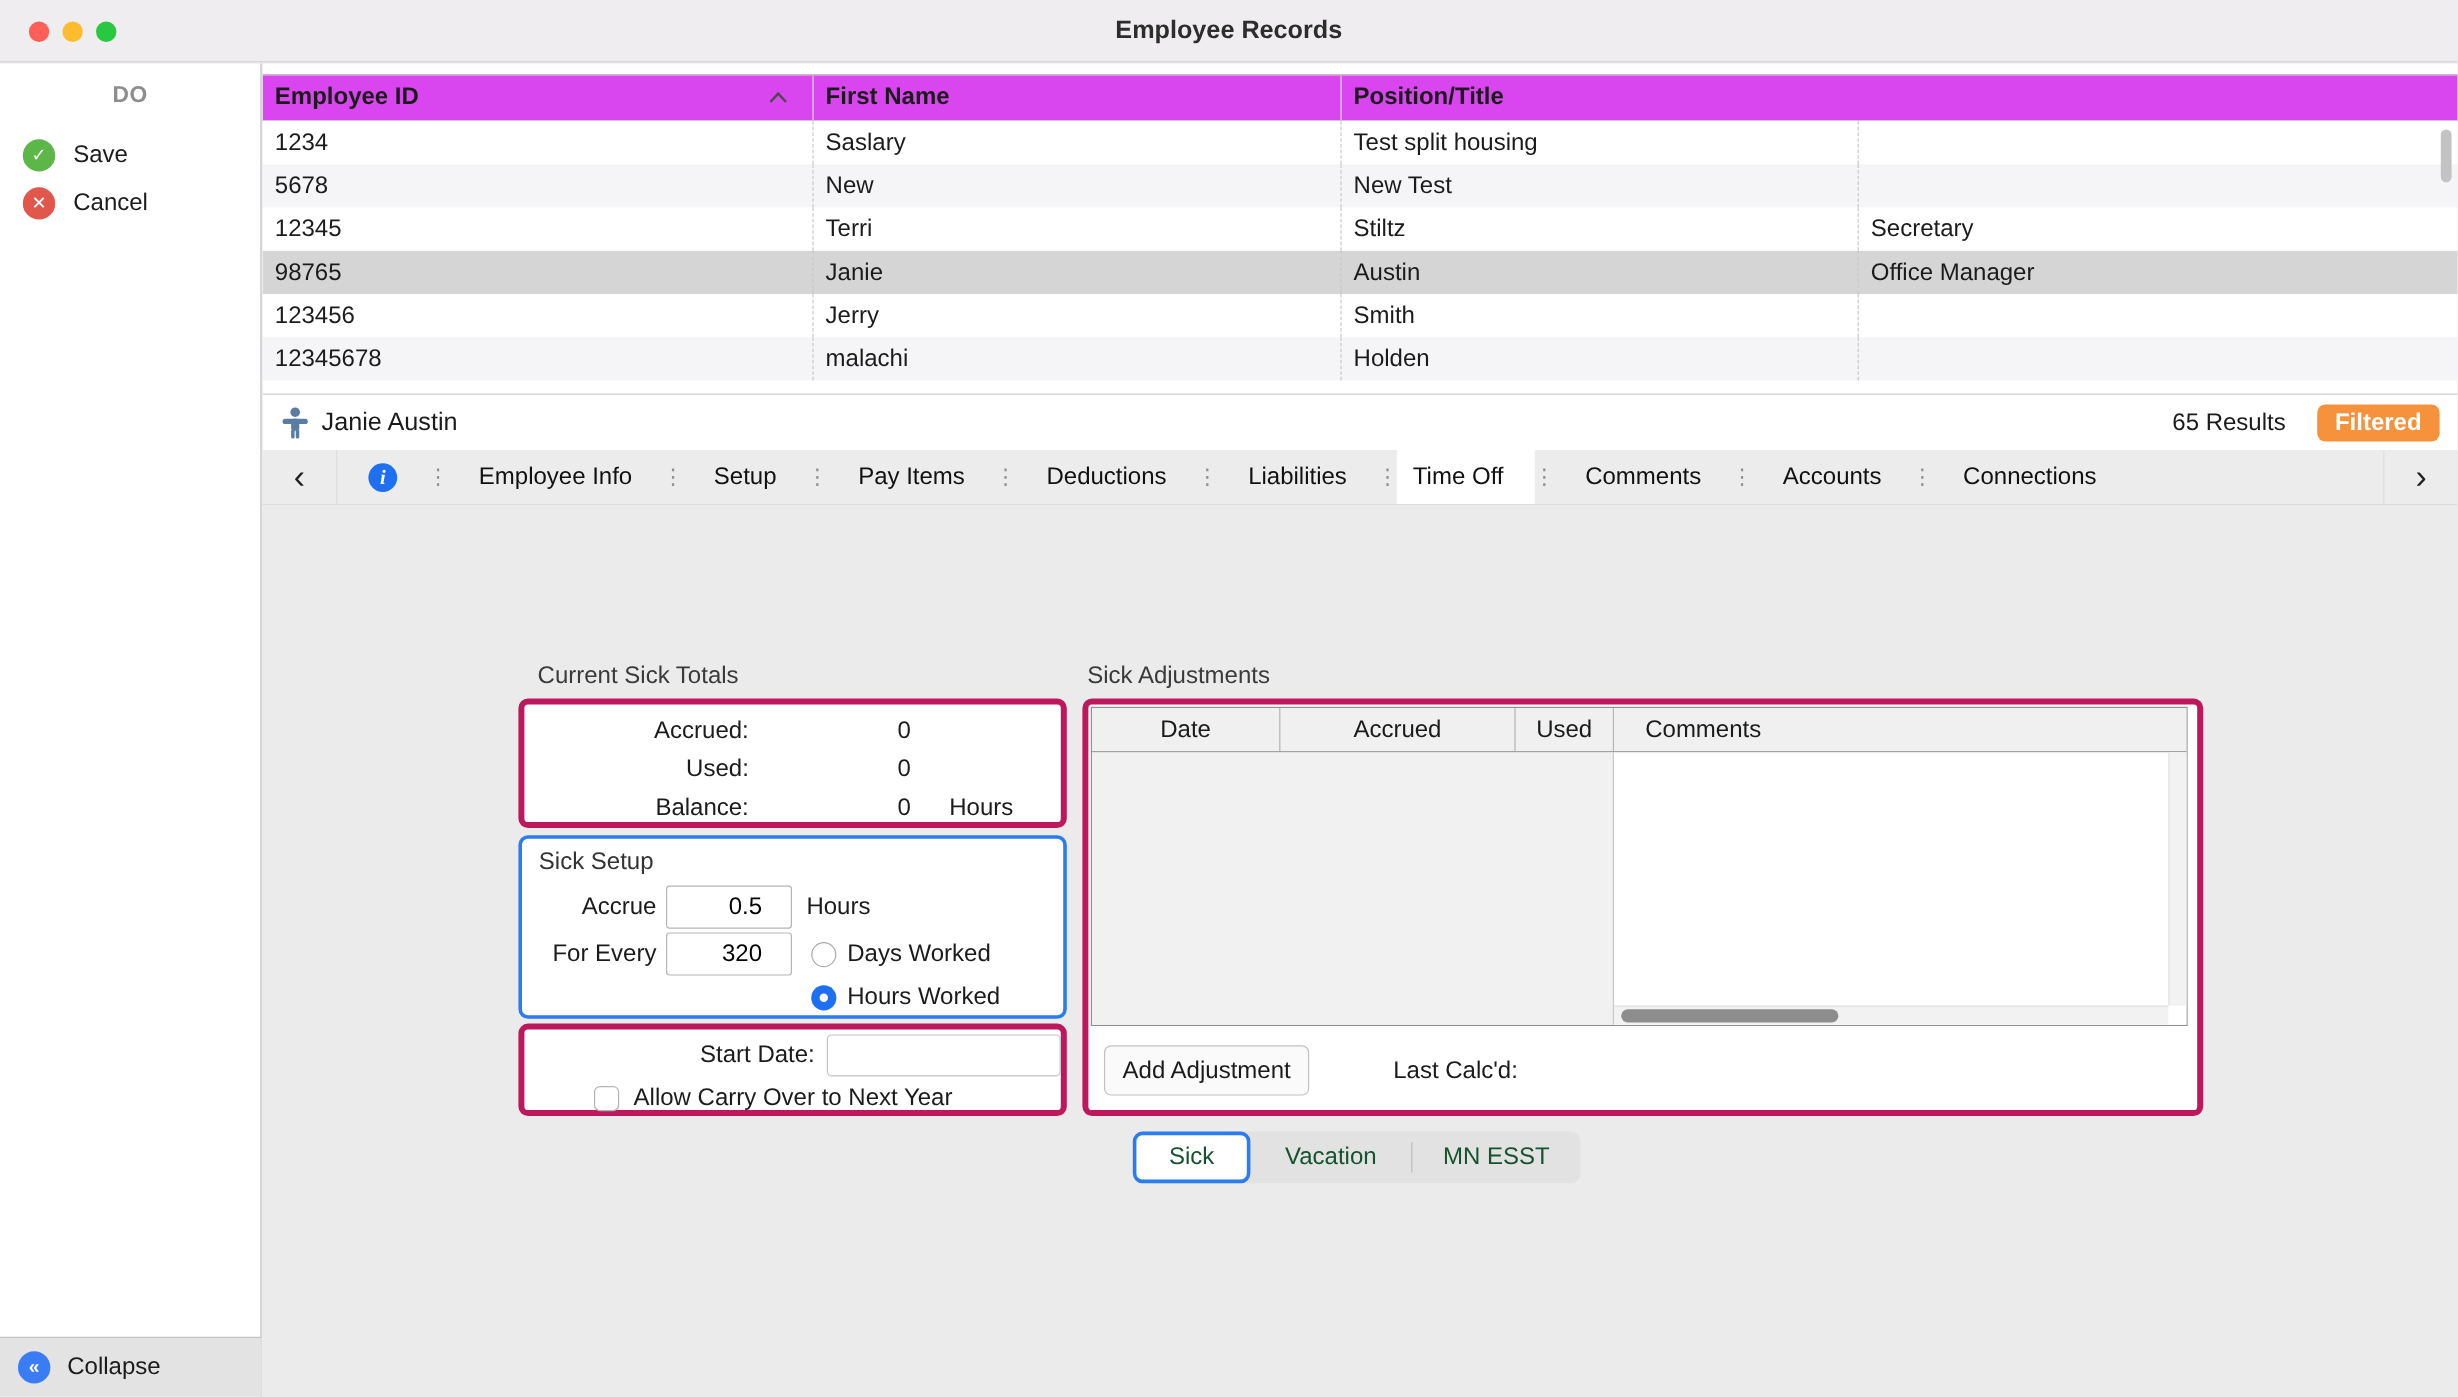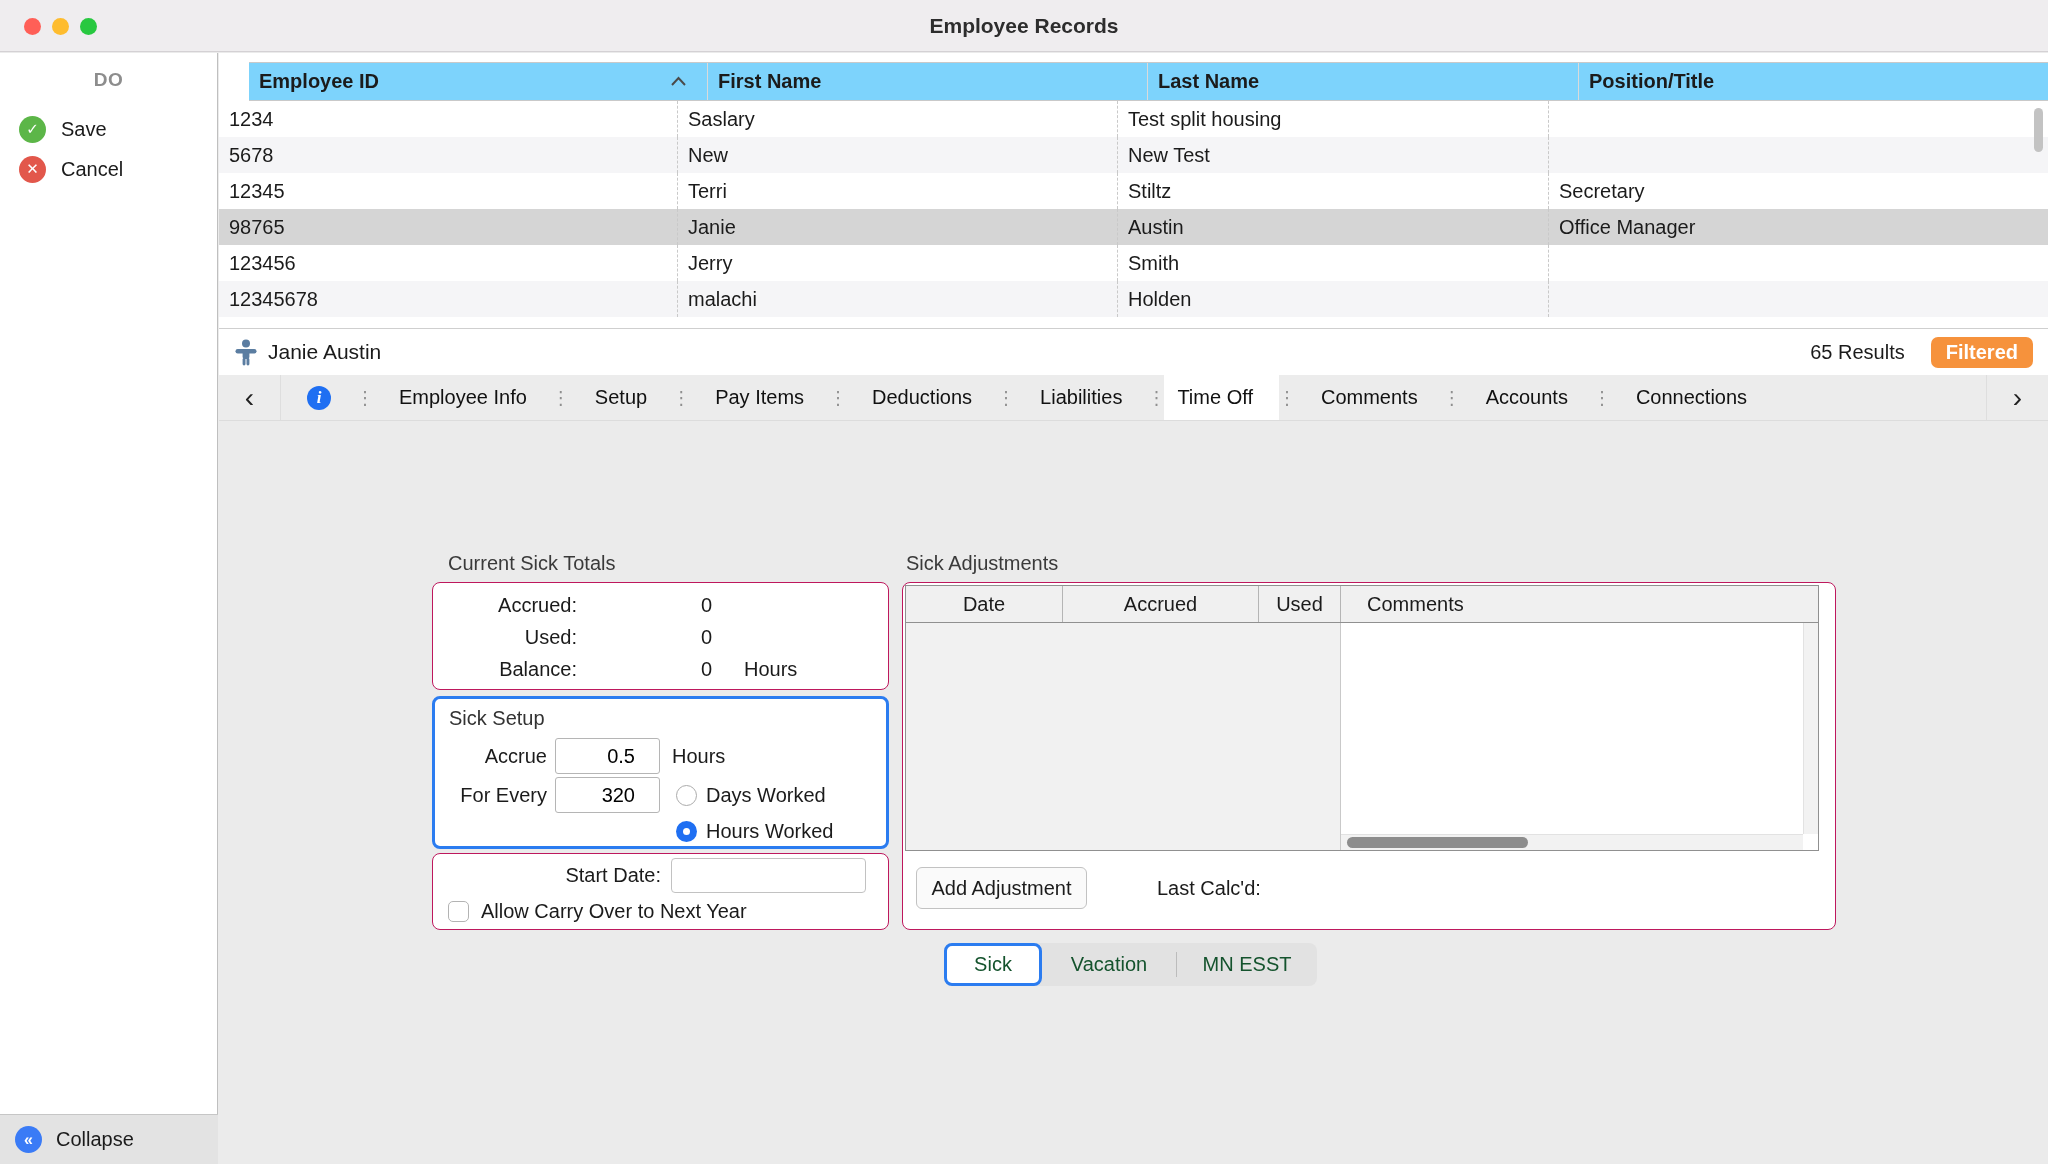--- a/index.html
+++ b/index.html
@@ -37,22 +37,22 @@
   .collapse-bar { position:absolute; left:0; bottom:0; width:218px; height:50px;
     background:#e3e3e3; border-top:1px solid #c6c6c6;
     display:flex; align-items:center; gap:14px; padding-left:15px; }
   .collapse-circle { background:#3a7bf6; font-size:16px; }
 
   
   .main { position:absolute; left:219px; top:53px; width:1829px; height:1111px; background:#ebebeb; }
 
   
   .table-area { position:absolute; left:0; top:0; width:1829px; height:275px; background:#fff; }
-  .thead { margin-top:9px; height:39px; display:flex; background:#7dd3fc;
-    border-top:1px solid #c9c9c9; border-bottom:1px solid #c9c9c9; font-weight:bold;margin-left:30px; }
+  .thead { margin-top:9px; height:39px; display:flex; background:#d946ef;
+    border-top:1px solid #c9c9c9; border-bottom:1px solid #c9c9c9; font-weight:bold; }
   .hcell { display:flex; align-items:center; padding:0 10px; border-right:1px solid #dadada; }
   .hcell.c0 { width:459px; justify-content:space-between; padding-right:20px; }
   .hcell.c1 { width:440px; }
   .hcell.c2 { width:431px; }
   .hcell.c3 { flex:1; border-right:none; }
   .trow { display:flex; height:36px; background:#fff; }
   .trow.alt { background:#f5f5f7; }
   .trow.selected { background:#d5d5d5; }
   .tcell { display:flex; align-items:center; padding:0 10px; border-right:1px dashed #c9c9c9; overflow:hidden; white-space:nowrap; }
   .tcell.c0 { width:459px; }
@@ -86,21 +86,21 @@
     font-size:17px; display:flex; align-items:center; justify-content:center; }
   .tdots { display:flex; align-items:center; justify-content:center; width:16px;
     color:#8f8f8f; font-size:18px; }
   .tab { display:flex; align-items:center; justify-content:center; padding:0 26px; color:#111; }
   .tab.active { background:#fff;padding-left:13px; }
 
   
   .content { position:absolute; left:0; top:368px; width:1547px; height:743px; background:#ebebeb; }
   .gtitle { position:absolute; font-size:20px; color:#3a3a3a; }
 
-  .panel-box { position:absolute; background:#fff; border:1px solid #be185d; border-radius:8px; }
+  .panel-box { position:absolute; background:#fff; border:5px solid #be185d; border-radius:8px;padding-left:43px; }
   .totals-box { left:213px; top:161px; width:457px; height:108px; padding-top:6px; }
   .tot-row { display:flex; align-items:center; height:32px; }
   .tot-label { width:144px; text-align:right; }
   .tot-val { width:135px; text-align:right; }
   .tot-unit { margin-left:32px; }
 
   .setup-box { position:absolute; left:213px; top:275px; width:457px; height:153px;
     background:#fff; border:3px solid #2b7cf0; border-radius:8px; }
   .box-title { margin:8px 0 0 14px; font-size:20px; color:#333; }
   .su-row { display:flex; align-items:center; }
@@ -191,23 +191,20 @@
     <div class="thead">
       <div class="hcell c0">
         <span>Employee ID</span>
         <svg width="17" height="11" viewBox="0 0 17 11">
             <polyline points="2,9 8.5,2 15,9" stroke="#4a4a4a" stroke-width="2" fill="none"></polyline>
           </svg>
       </div>
       <div class="hcell c1">
         <span>First Name</span>
       </div>
-      <div class="hcell c2">
-        <span>Last Name</span>
-      </div>
       <div class="hcell c3">
         <span>Position/Title</span>
       </div>
     </div>
     <div>
       <div class="trow">
         <div class="tcell c0">1234</div>
         <div class="tcell c1">Saslary</div>
         <div class="tcell c2">Test split housing</div>
         <div class="tcell c3"></div>

